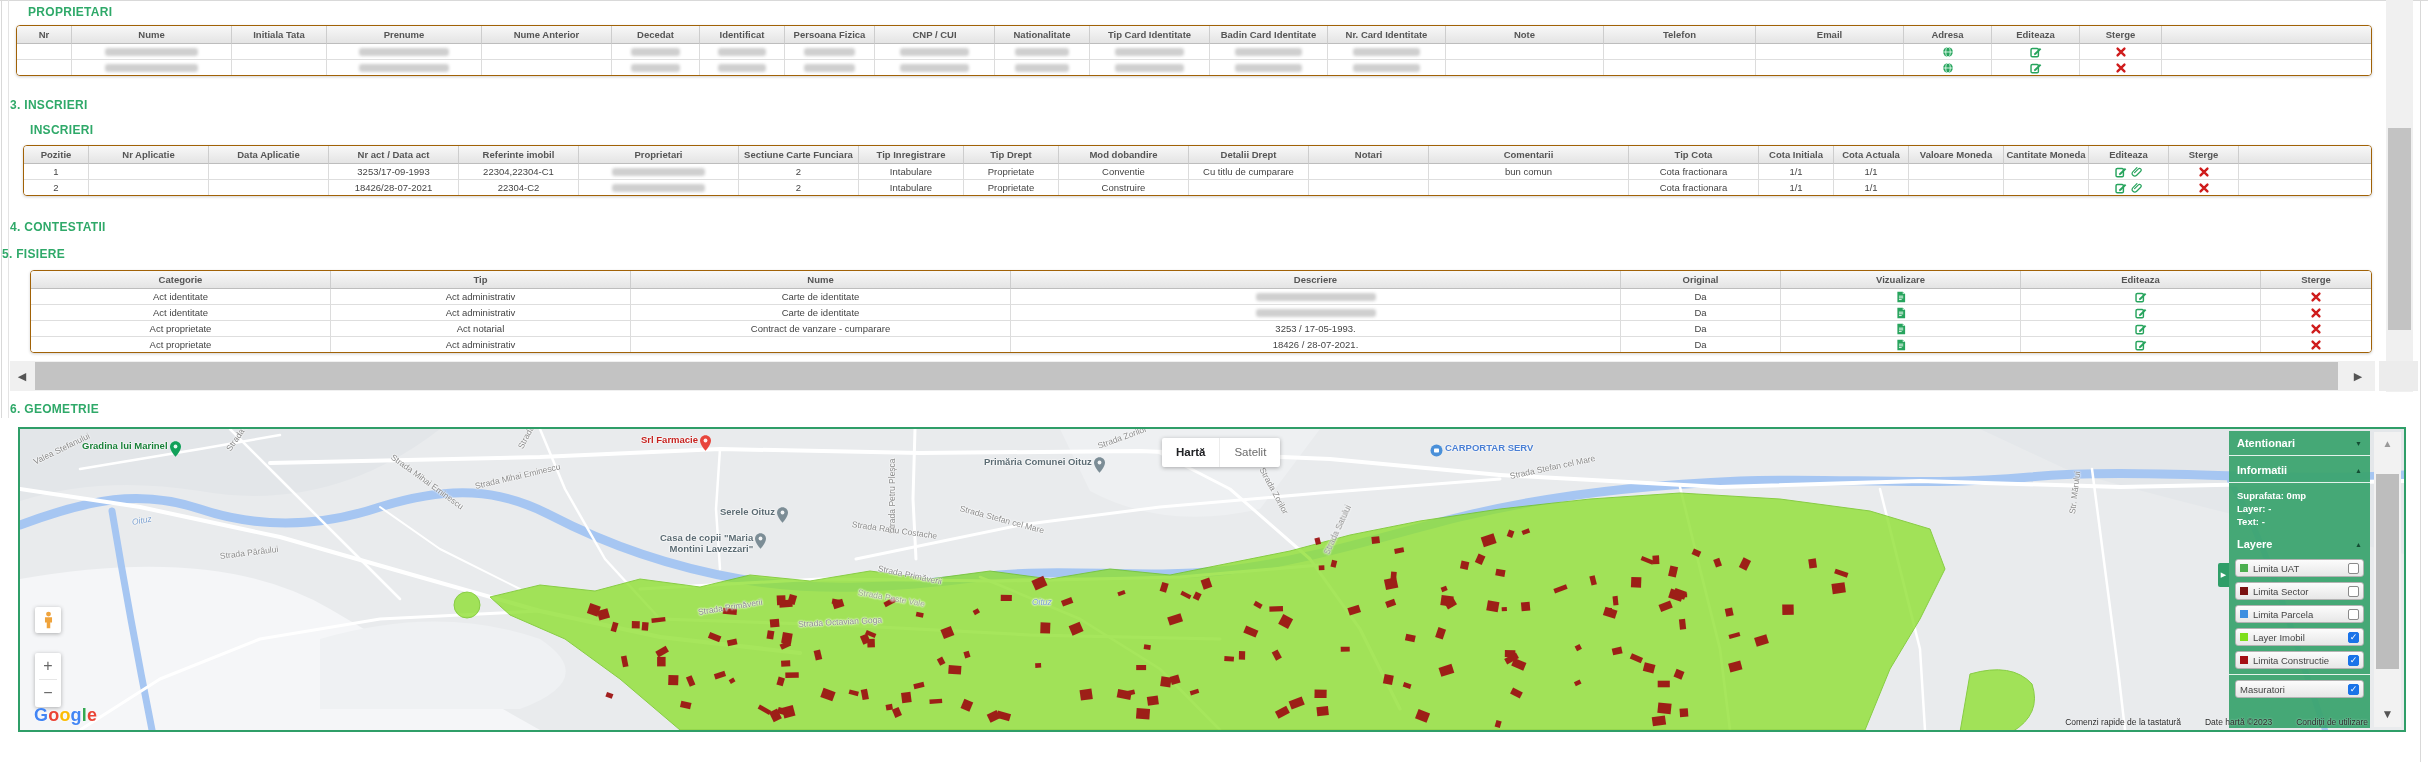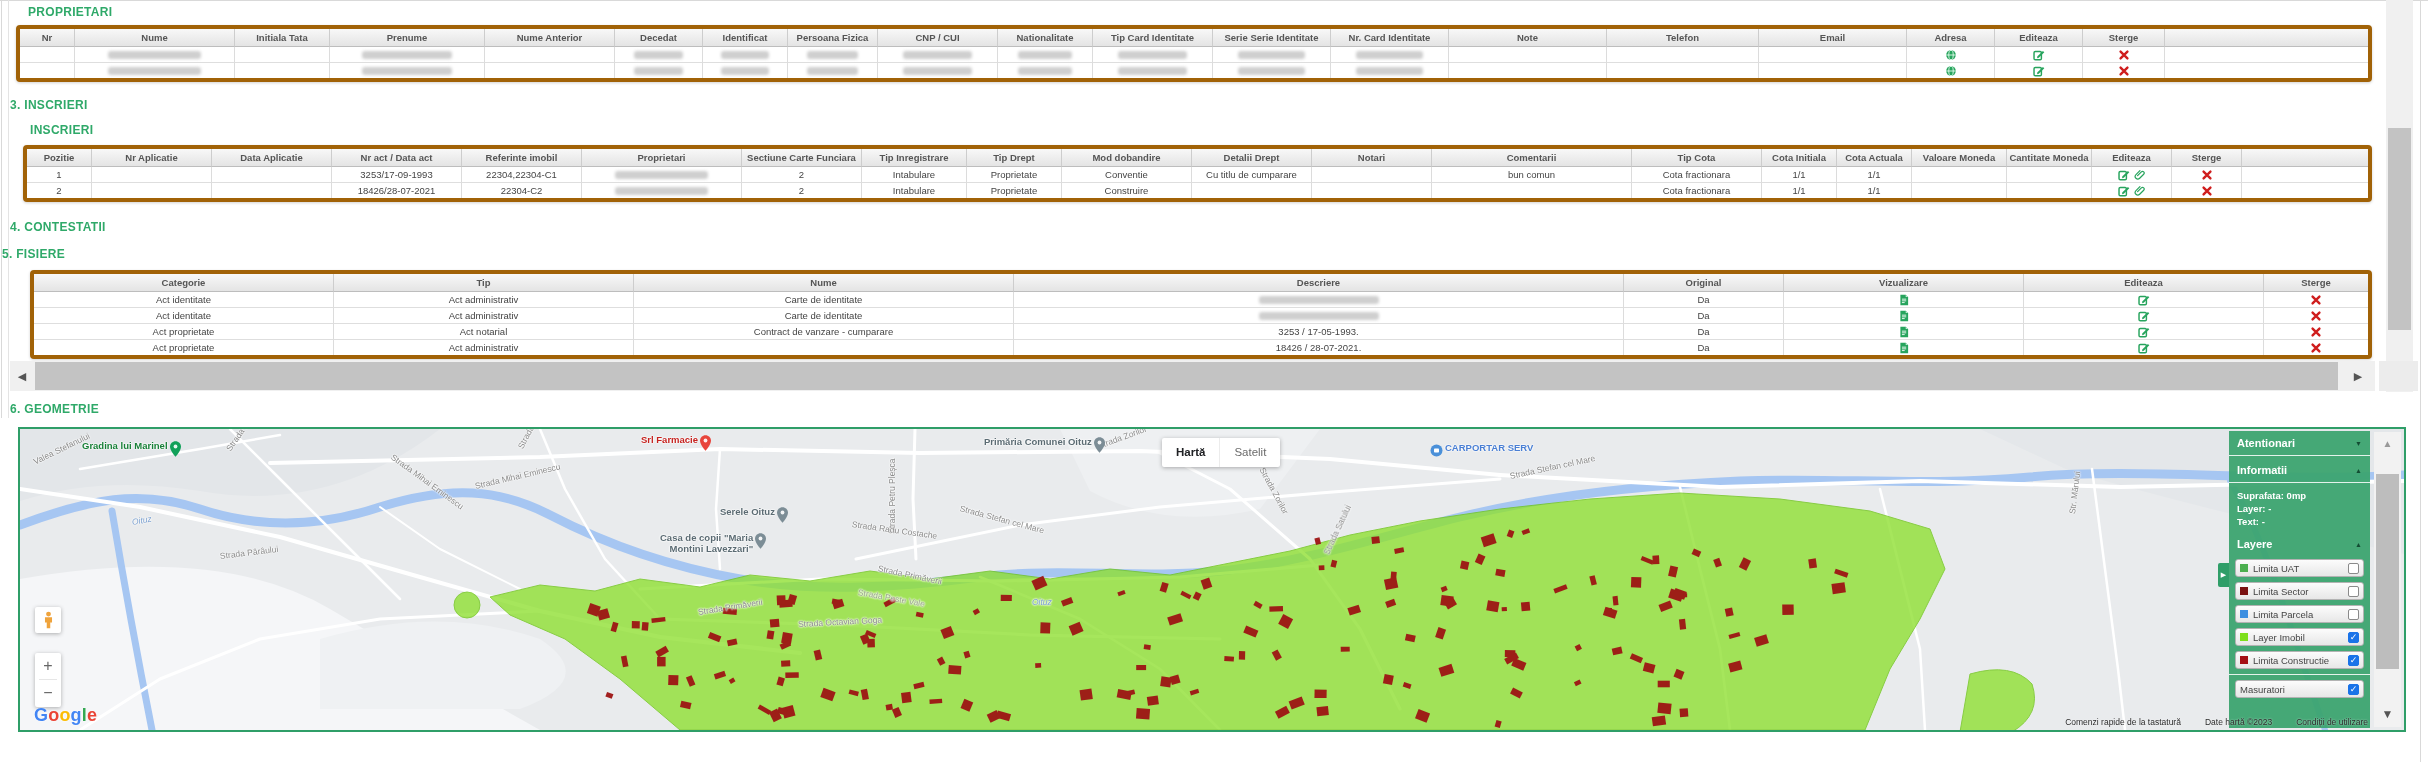--- a/index.html
+++ b/index.html
@@ -1,21 +1,21 @@
 <!DOCTYPE html>
 <html><head>
 <meta charset="utf-8">
 <style>
   html,body{margin:0;padding:0;background:#fff;font-family:"Liberation Sans",sans-serif;}
   #page{position:relative;width:2428px;height:762px;background:#fff;overflow:hidden;}
   .edge{position:absolute;background:#d9d9d9;}
   .h{position:absolute;font-weight:bold;font-size:12px;color:#2fa969;letter-spacing:.3px;white-space:nowrap;}
   .tblhost{position:absolute;}
   table.grid{border-collapse:separate;border-spacing:0;table-layout:fixed;width:100%;
-    font-size:9.5px;color:#444;background:#fff;border:4px solid #a16207;border-radius:4px;
+    font-size:9.5px;color:#444;background:#fff;border:1px solid #a16207;border-radius:4px;
     box-shadow:0 1px 3px rgba(0,0,0,.18);overflow:hidden;}
   table.grid th{background:linear-gradient(#f8f8f8,#e4e4e4);border-right:1px solid #cdcdcd;border-bottom:1px solid #bdbdbd;
     font-size:9.5px;font-weight:bold;color:#555;padding:2px 2px;height:13px;overflow:hidden;text-align:center;}
   table.grid th:last-child,table.grid td:last-child{border-right:none;}
   table.grid td{border-right:1px solid #dcdcdc;border-bottom:1px solid #dedede;text-align:center;height:13px;
     padding:1px 2px;overflow:hidden;white-space:nowrap;background:#fff;}
   table.grid tbody tr:last-child td{border-bottom:none;}
   .redact{display:inline-block;width:60%;min-width:22px;max-width:120px;height:8px;border-radius:3px;background:#cfcfcf;filter:blur(1.6px);vertical-align:middle;}
   .ic{display:inline-block;width:12px;height:12px;margin:0 2px;vertical-align:middle;cursor:pointer;}
   .ic svg{display:block;width:12px;height:12px;}
@@ -113,21 +113,21 @@
             <th>Nume</th>
             <th>Initiala Tata</th>
             <th>Prenume</th>
             <th>Nume Anterior</th>
             <th>Decedat</th>
             <th>Identificat</th>
             <th>Persoana Fizica</th>
             <th>CNP / CUI</th>
             <th>Nationalitate</th>
             <th>Tip Card Identitate</th>
-            <th>Serie Serie Identitate</th>
+            <th>Badin Card Identitate</th>
             <th>Nr. Card Identitate</th>
             <th>Note</th>
             <th>Telefon</th>
             <th>Email</th>
             <th>Adresa</th>
             <th>Editeaza</th>
             <th>Sterge</th>
             <th></th>
           </tr>
         </thead>
@@ -665,21 +665,21 @@
                 <circle cx="6" cy="5.8" r="2.1" fill="#fff" opacity="0.9"></circle>
               </svg></span>
           </div>
           <div class="poi" style="left: 596px; top: 6px; margin-left: 25px;">
             <div class="ptxt" style="color: rgb(197, 34, 31);">Srl Farmacie</div>
             <span><svg width="11" height="16" viewBox="0 0 12 17">
                 <path d="M6 0 C2.7 0 0 2.7 0 6 c0 4.5 6 11 6 11 s6 -6.5 6 -11 C12 2.7 9.3 0 6 0 Z" fill="#e8453c"></path>
                 <circle cx="6" cy="5.8" r="2.1" fill="#fff" opacity="0.9"></circle>
               </svg></span>
           </div>
-          <div class="poi" style="left: 964px; top: 8px;">
+          <div class="poi" style="left: 964px; top: 28px;">
             <div class="ptxt" style="color: rgb(91, 107, 115);">Primăria Comunei Oituz</div>
             <span><svg width="11" height="16" viewBox="0 0 12 17">
                 <path d="M6 0 C2.7 0 0 2.7 0 6 c0 4.5 6 11 6 11 s6 -6.5 6 -11 C12 2.7 9.3 0 6 0 Z" fill="#7c8d96"></path>
                 <circle cx="6" cy="5.8" r="2.1" fill="#fff" opacity="0.9"></circle>
               </svg></span>
           </div>
           <div class="poi" style="left: 1408px; top: 14px;">
             <span><svg width="13" height="13" viewBox="0 0 13 13">
                 <circle cx="6.5" cy="6.5" r="6" fill="#4a90d9"></circle>
                 <rect x="4" y="4.5" width="5" height="4" rx="0.8" fill="#fff"></rect>

